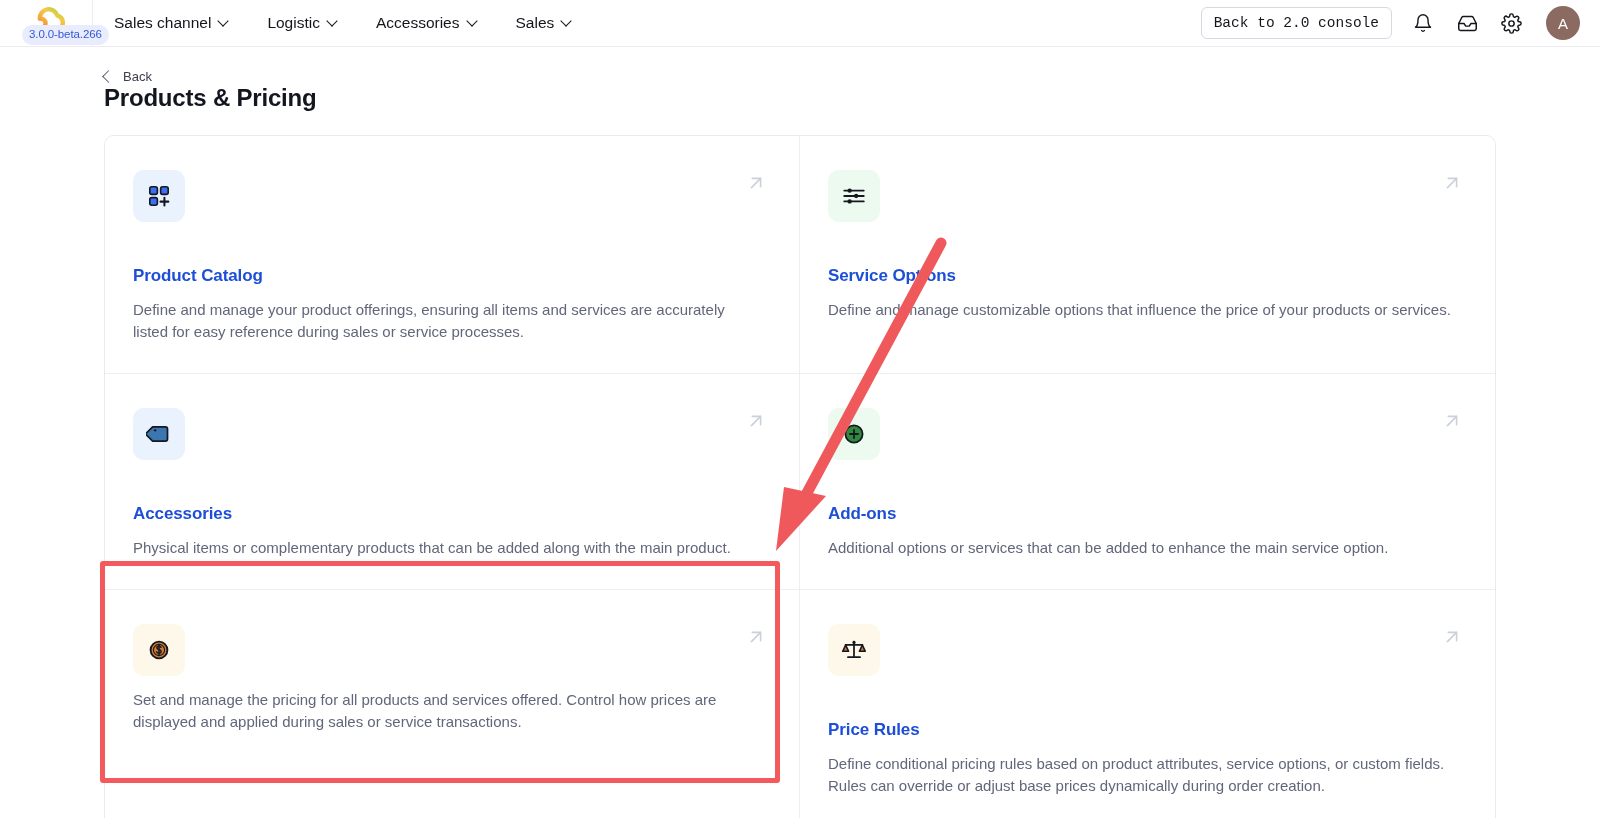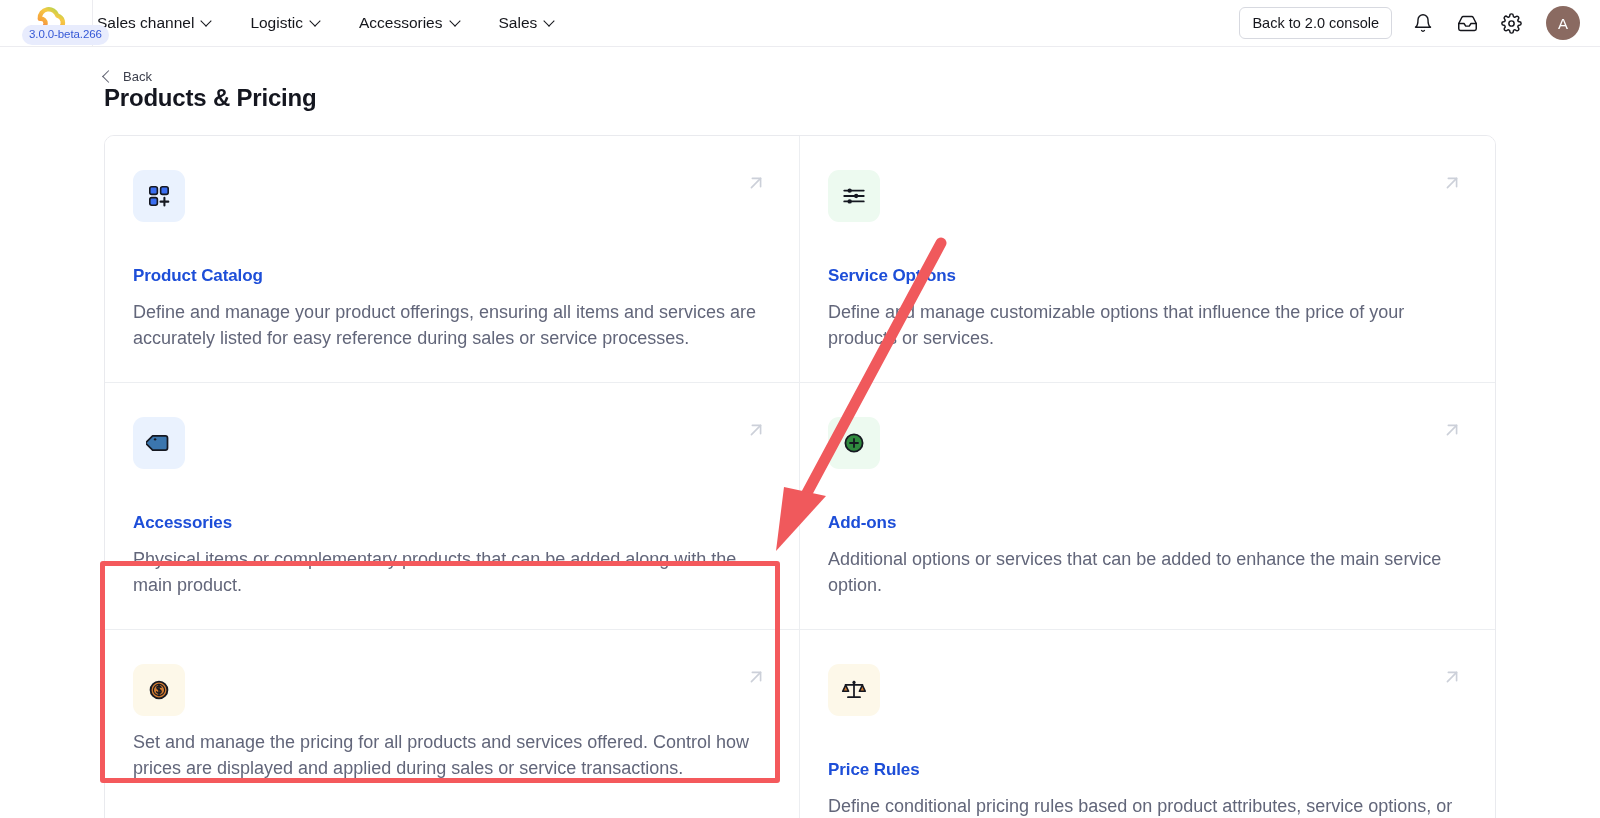--- a/index.html
+++ b/index.html
@@ -42,21 +42,21 @@
     padding: 4px 7px;
     border-radius: 10px;
     white-space: nowrap;
     letter-spacing: -0.1px;
   }
 
   .mainnav {
     display: flex;
     align-items: center;
     gap: 30px;
-    margin-left: 0;
+    margin-left: 17px;
   }
   .navitem {
     display: flex;
     align-items: center;
     gap: 8px;
     font-size: 15.5px;
     color: #15161c;
     padding: 6px 4px;
     cursor: pointer;
     white-space: nowrap;
@@ -85,21 +85,21 @@
   }
   .btn-console {
     font-size: 14.5px;
     color: #15161c;
     background: #ffffff;
     border: 1px solid #d7d9e0;
     border-radius: 6px;
     padding: 7px 12px;
     cursor: pointer;
     white-space: nowrap;
-    font-family: Liberation Sans, sans-serif;
+    font-family: Liberation Mono, monospace;
   }
   .icon-btn {
     width: 26px; height: 26px;
     display: flex; align-items: center; justify-content: center;
     cursor: pointer;
     color: #15161c;
   }
   .avatar {
     width: 34px; height: 34px;
     border-radius: 50%;
@@ -178,21 +178,21 @@
 
   .card-title {
     margin-top: 44px;
     font-size: 17px;
     font-weight: bold;
     color: #1d4ed8;
     letter-spacing: -0.1px;
   }
   .card-desc {
     margin-top: 13px;
-    font-size: 18px;
+    font-size: 15px;
     line-height: 1.47;
     color: #62667a;
     max-width: 630px;
   }
 
   
   .annot-box {
     position: absolute;
     left: 100px; top: 561px;
     width: 680px; height: 222px;

